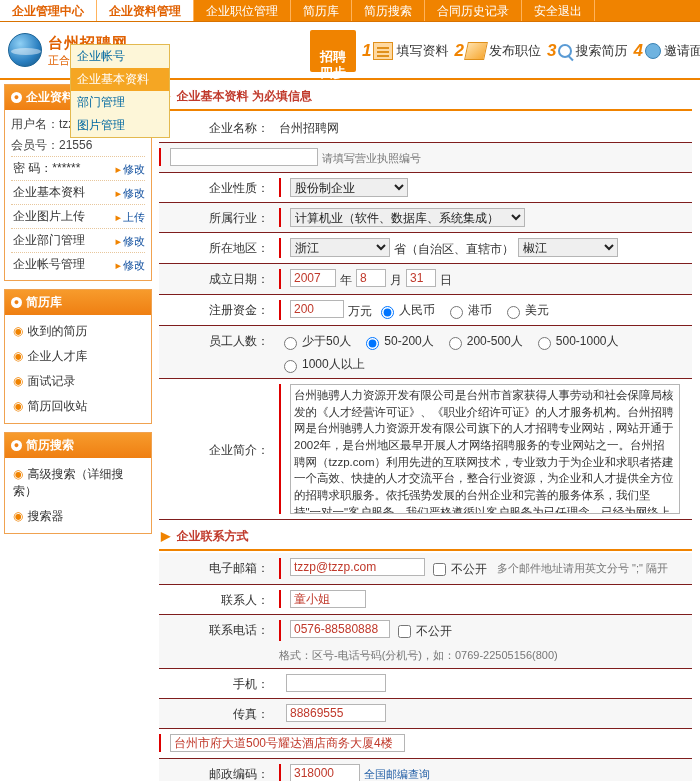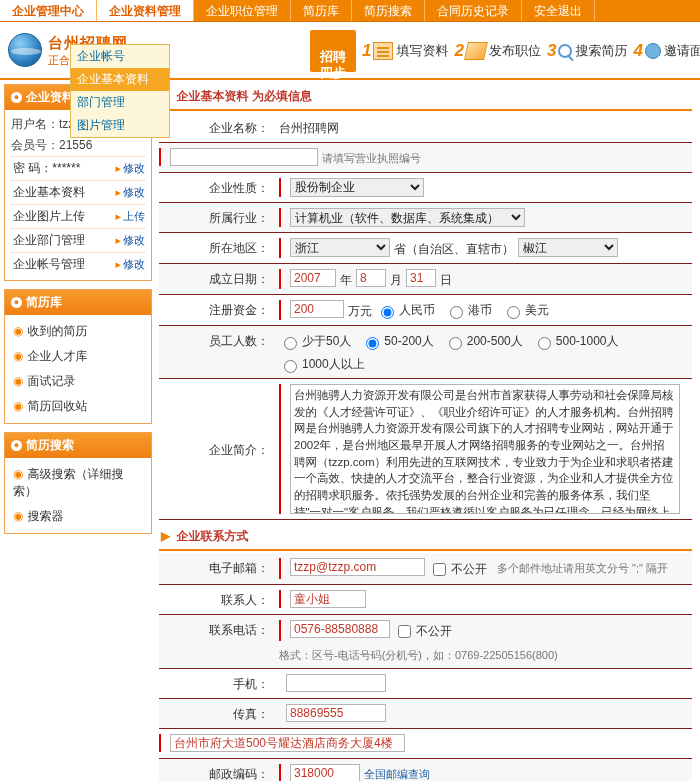--- a/index.html
+++ b/index.html
@@ -139,21 +139,21 @@
   }
   .panel-hd .bullet {
     width: 11px; height: 11px; border-radius: 50%;
     background: #fff; color: #ef7f12;
     font-size: 9px; line-height: 11px; text-align: center;
     margin-right: 4px; font-weight: bold;
   }
   .panel-bd { padding: 4px 6px; }
   .panel-bd .line { padding: 2px 0; color: #444; font-size: 12px; }
   .srow {
-    display: flex; align-items: center; justify-content: space-between;
+    display: flex; align-items: flex-end; justify-content: space-between;
     border-top: 1px dotted #e8c79c;
     padding: 3px 0 3px 2px;
     font-size: 12px;
   }
   .srow:first-child { border-top: none; }
   .srow .act { color: #1452a0; font-size: 11px; white-space: nowrap; }
   .srow .act .arw { color: #f08300; margin-right: 2px; }
   .lirow { padding: 4px 2px; font-size: 12px; color: #333; }
   .lirow .dot { color: #f08300; margin-right: 4px; }
   
@@ -355,21 +355,21 @@
         <div class="redbar"></div>
         <input class="txt" style="width: 148px;" value="">
         <span class="hint">请填写营业执照编号</span>
       </div>
     </div>
 
     <div class="frow">
       <div class="flabel">企业性质：</div>
       <div class="fctl">
         <div class="redbar"></div>
-        <select class="sel" style="width:134px;font-family:Liberation Mono, monospace;">
+        <select class="sel" style="width:118px;">
           <option>股份制企业</option>
         </select>
       </div>
     </div>
 
     <div class="frow alt">
       <div class="flabel">所属行业：</div>
       <div class="fctl">
         <div class="redbar"></div>
         <select class="sel" style="width:235px;">

